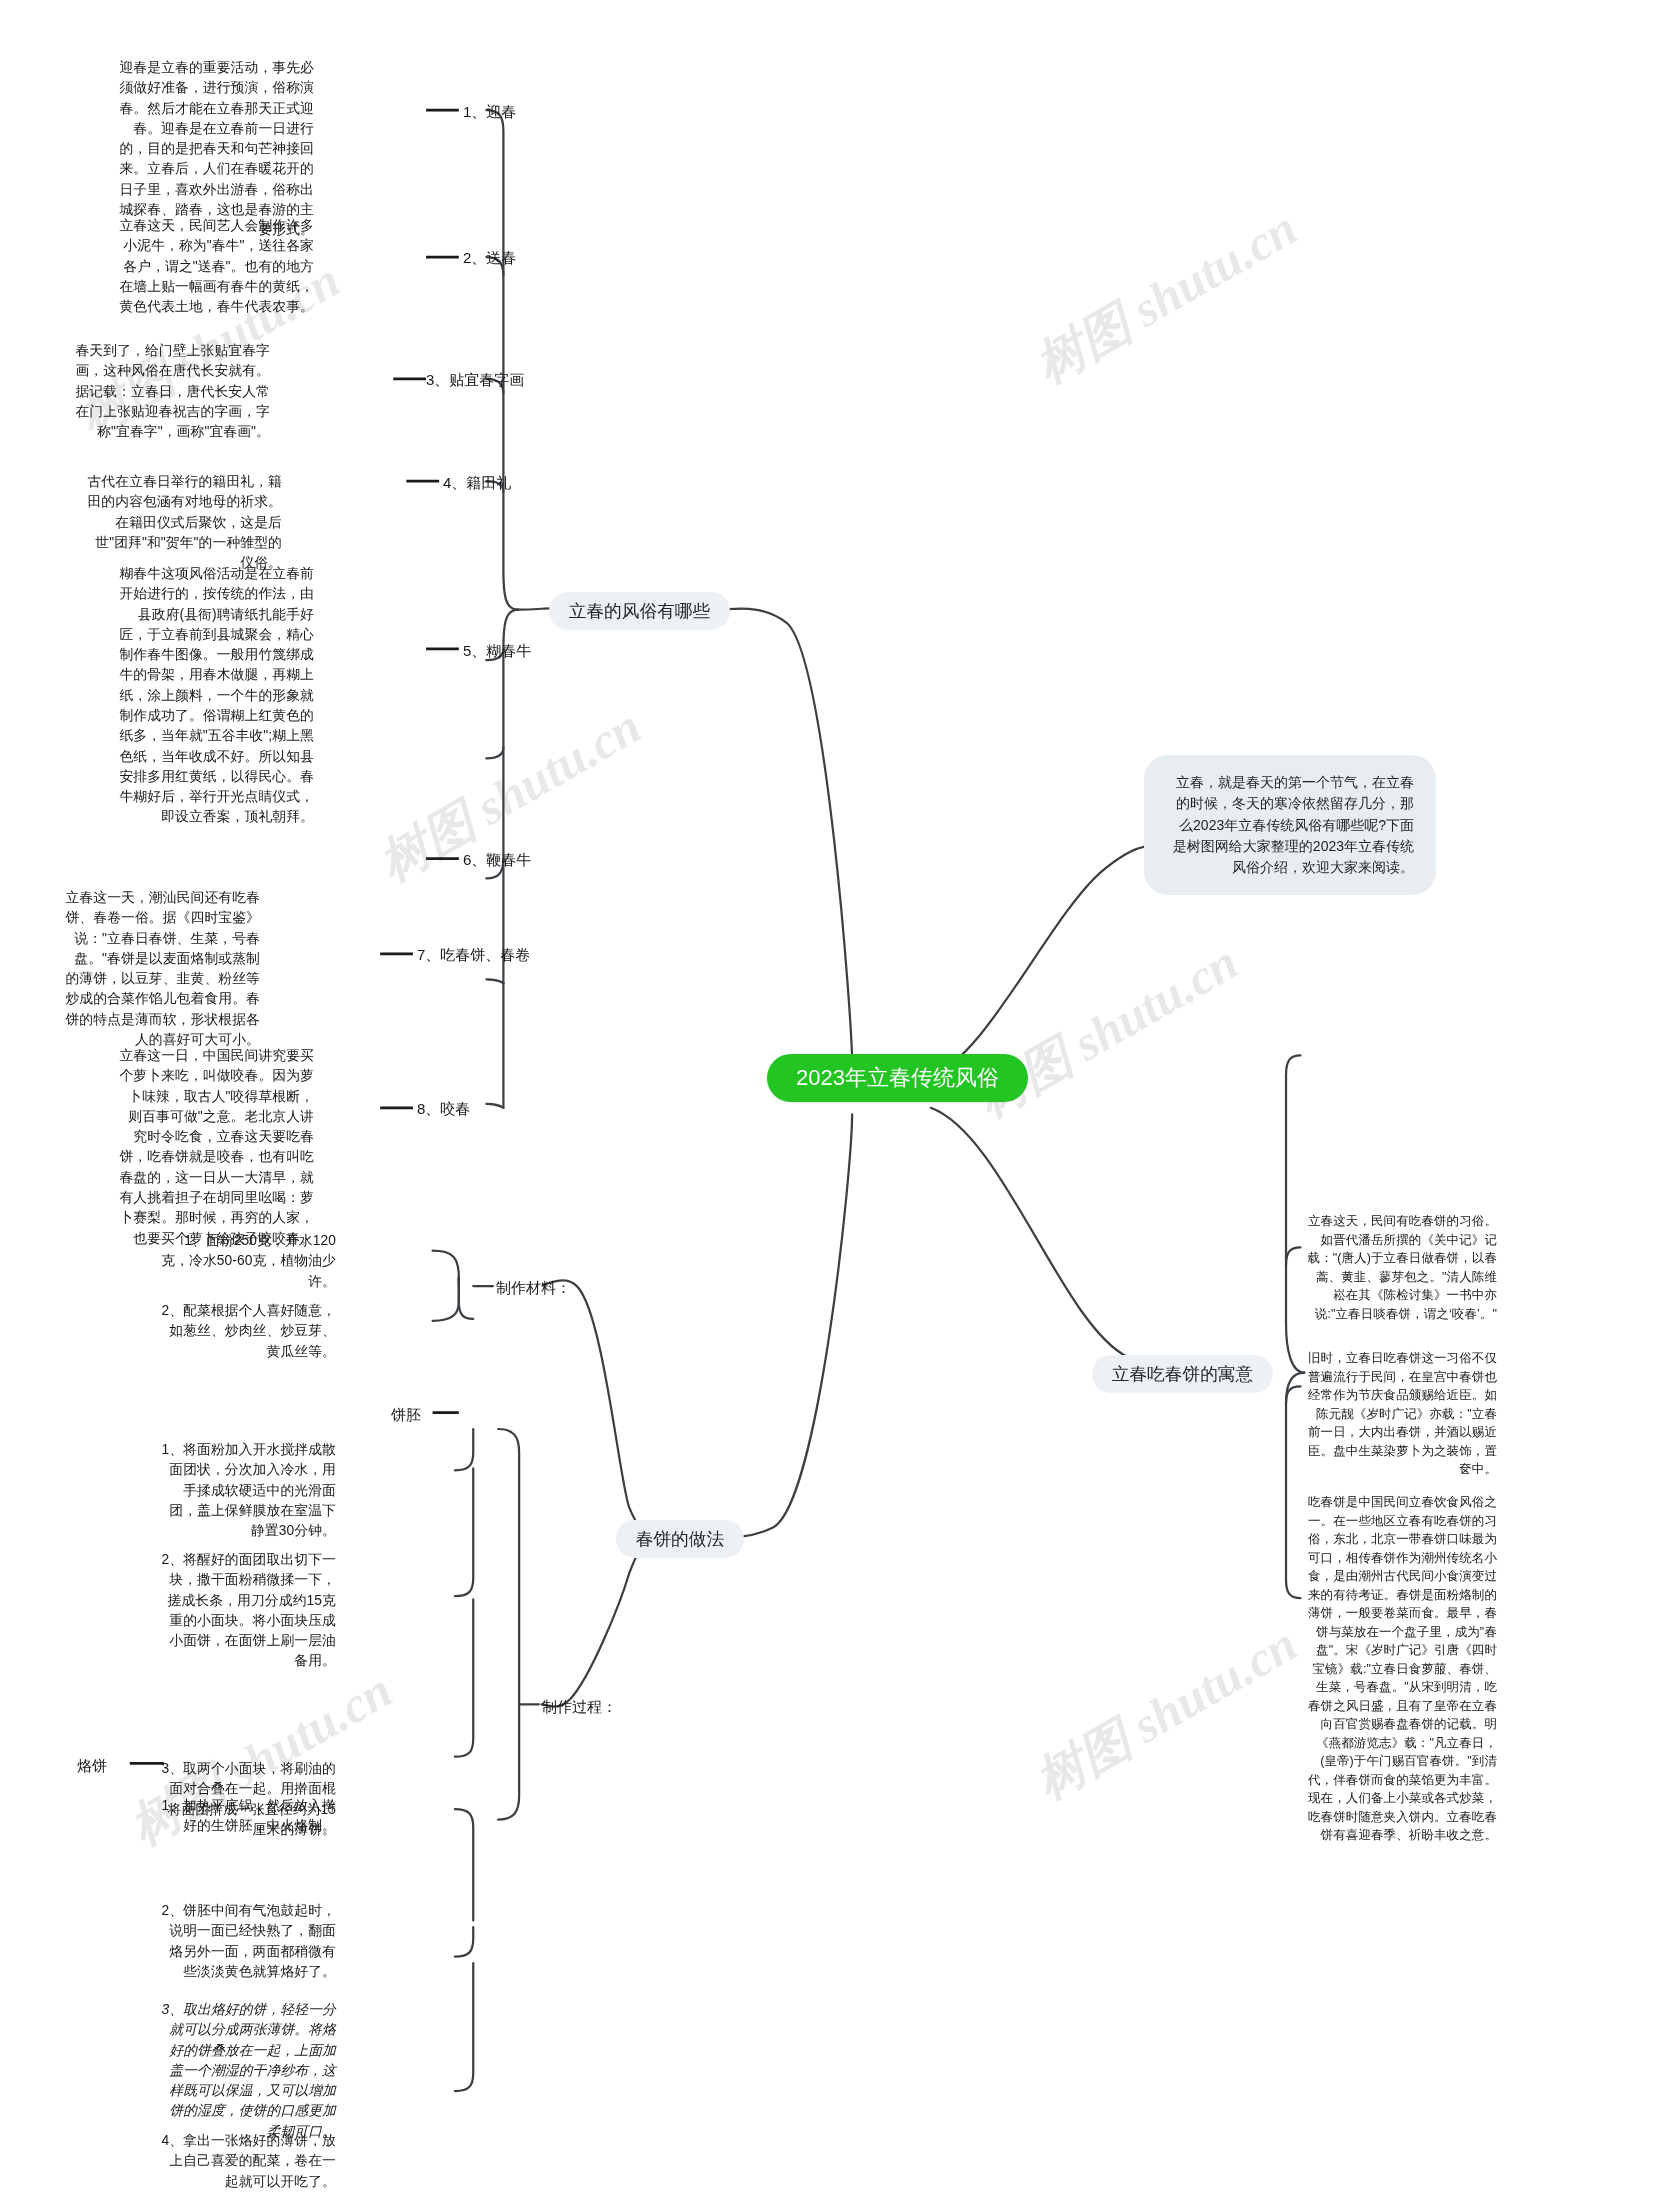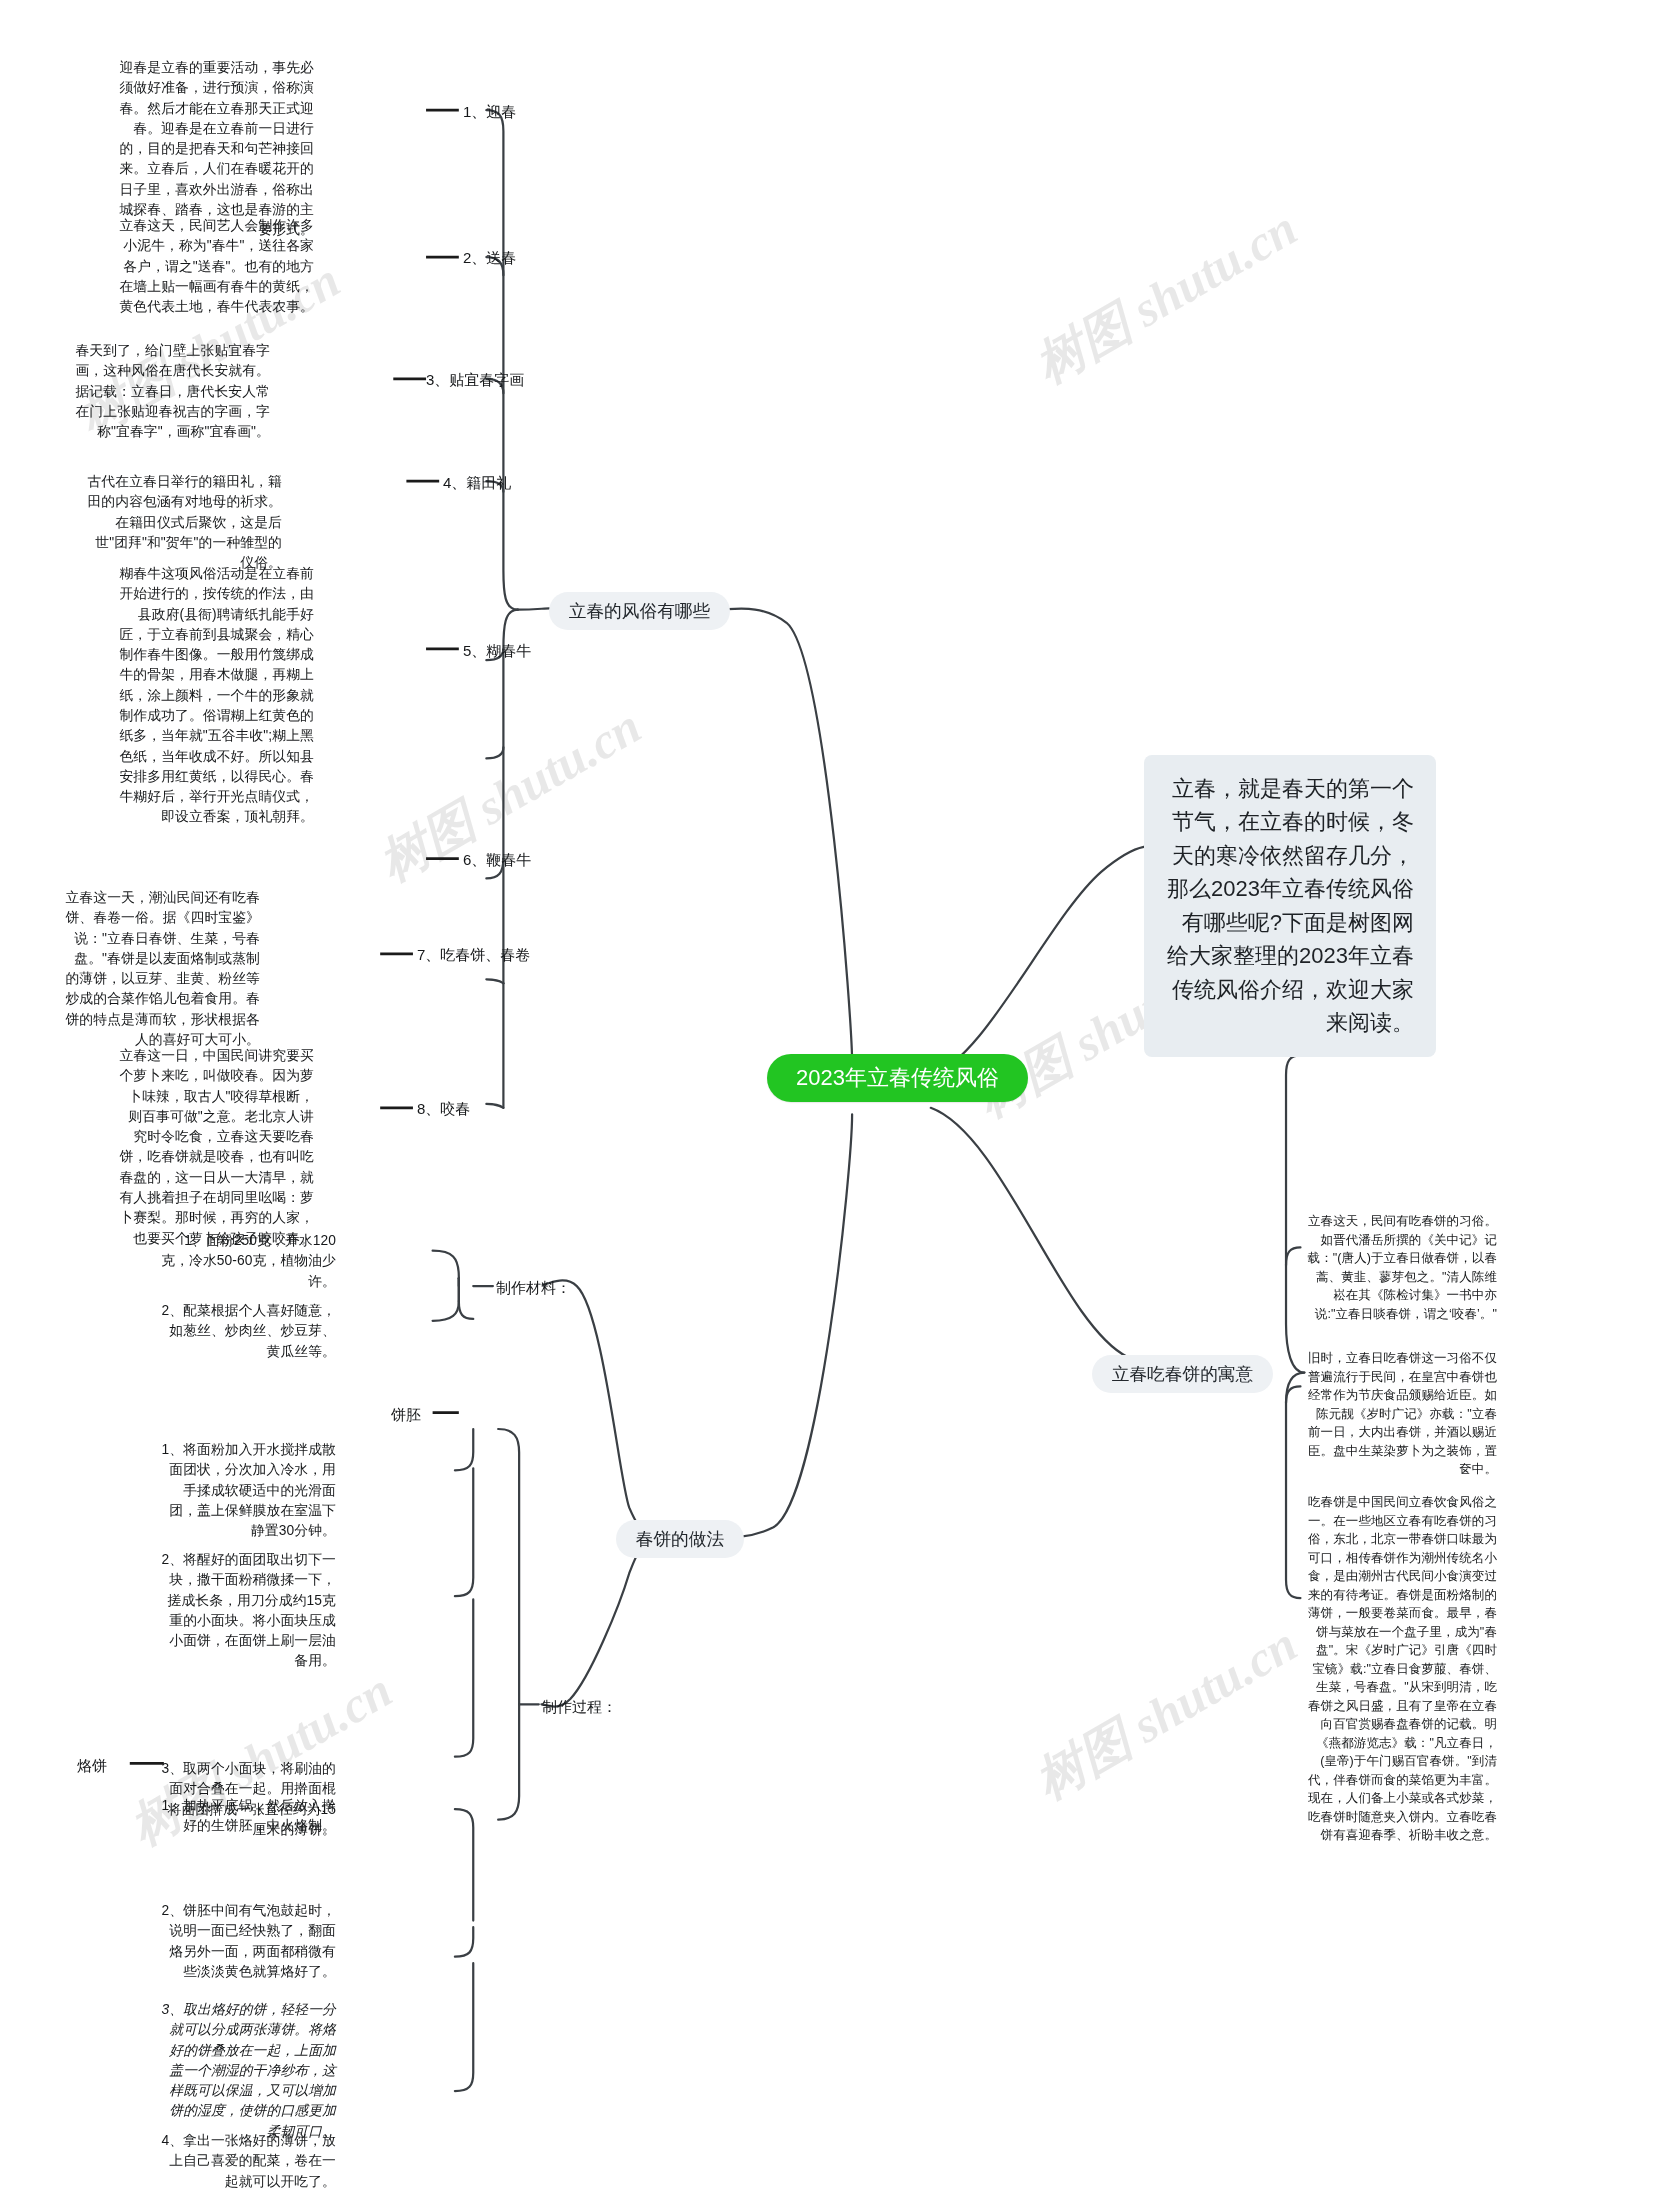--- a/index.html
+++ b/index.html
@@ -35,23 +35,23 @@
     padding:8.5px 19.7px;
     font-size:17.7px;
     line-height:1.2;
     white-space:nowrap;
     color:#23282d;
   }
 
   
   .intro {
     background:#e8edf1;
-    border-radius:8px;
+    border-radius:24px;
     padding:17px 22px;
-    font-size:22px;
+    font-size:14px;
     line-height:1.52;
     width:292px;
     color:#1d2125;
   }
 
   
   .label {
     font-size:15px;
     line-height:1.35;
     white-space:nowrap;

